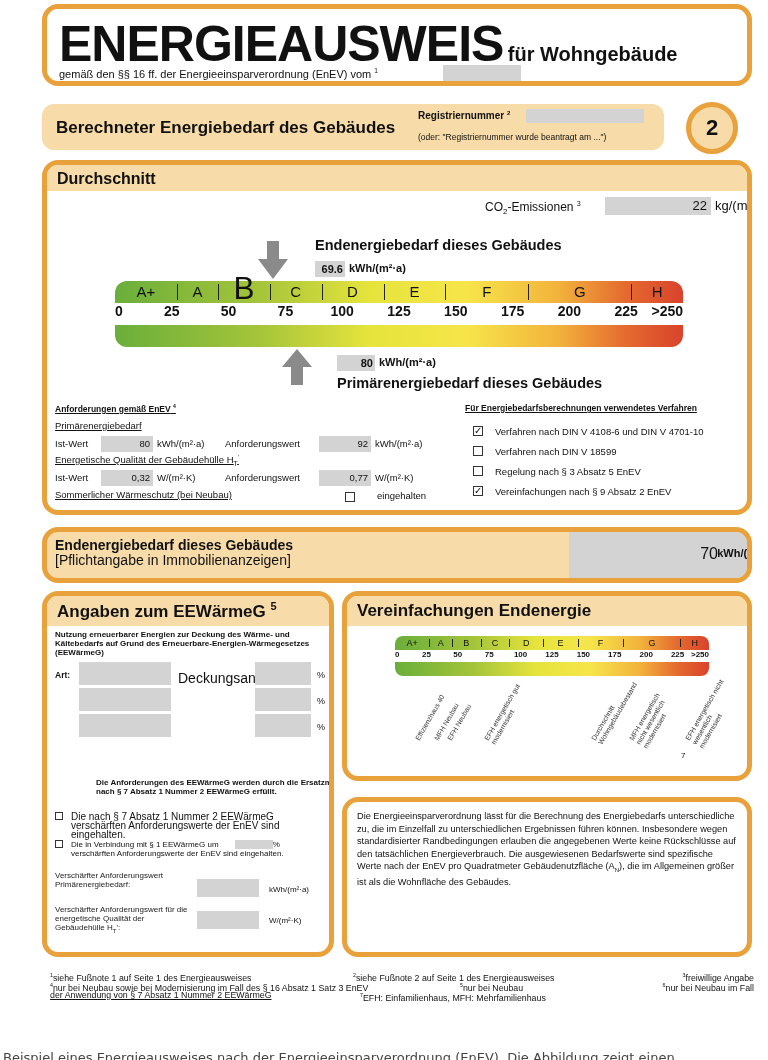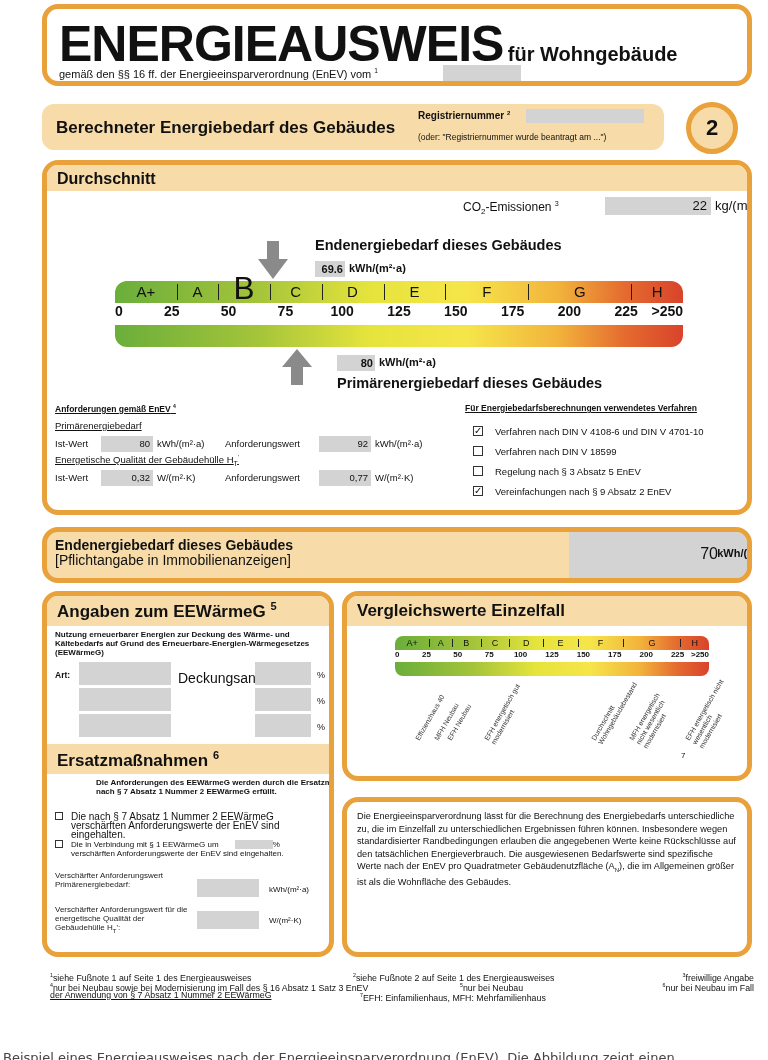--- a/index.html
+++ b/index.html
@@ -37,21 +37,21 @@
   <div class="abs gray" style="left:484px;top:5px;width:118px;height:14px;"><span></span></div>
   <div class="abs" style="left:376px;top:28px;font-size:8.5px;white-space:nowrap;">(oder: "Registriernummer wurde beantragt am ...")</div>
 </div>
 <div class="abs" style="left:686px;top:102px;width:52px;height:52px;border-radius:50%;border:5px solid #e9a23b;background:#f7dba9;text-align:center;line-height:42px;font-size:22px;font-weight:bold;">
   <span>2</span>
 </div>
 
 <div class="box" style="left:42px;top:160px;width:710px;height:355px;">
   <div class="head" style="height:26px;padding:5px 10px;font-size:16px;">Durchschnitt</div>
 
-  <div class="abs" style="left:416px;top:34px;font-size:12px;white-space:nowrap;">
+  <div class="abs" style="left:438px;top:34px;font-size:12px;white-space:nowrap;">
     <span>CO</span><sub style="font-size:8px;">2</sub><span>-Emissionen</span> <sup>3</sup>
   </div>
   <div class="abs gray" style="left:558px;top:32px;width:106px;height:18px;text-align:right;padding-right:4px;font-size:13px;line-height:18px;">
     <span>22</span>
   </div>
   <div class="abs" style="left:668px;top:33px;font-size:13px;white-space:nowrap;">kg/(m²·a)</div>
 
   <div class="abs" style="left:268px;top:72px;font-size:14.5px;font-weight:bold;white-space:nowrap;">Endenergiebedarf dieses Gebäudes</div>
   <div class="abs gray" style="left:268px;top:96px;width:30px;height:16px;text-align:right;padding-right:2px;font-size:11px;font-weight:bold;line-height:16px;"><span>69.6</span></div>
   <div class="abs" style="left:302px;top:97px;font-size:11px;font-weight:bold;white-space:nowrap;">kWh/(m²·a)</div>
@@ -116,20 +116,25 @@
     </div>
     <div style="text-decoration:underline;height:16px;"><span>Energetische Qualität der Gebäudehülle H</span><sub style="font-size:7px;">T</sub><sup>'</sup></div>
     <div style="position:relative;height:18px;">
       <span class="abs" style="left:0;top:2px;">Ist-Wert</span>
       <span class="abs gray" style="left:46px;top:0;width:52px;height:16px;text-align:right;padding-right:3px;line-height:16px;">0,32</span>
       <span class="abs" style="left:102px;top:2px;">W/(m²·K)</span>
       <span class="abs" style="left:170px;top:2px;">Anforderungswert</span>
       <span class="abs gray" style="left:264px;top:0;width:52px;height:16px;text-align:right;padding-right:3px;line-height:16px;">0,77</span>
       <span class="abs" style="left:320px;top:2px;">W/(m²·K)</span>
     </div>
+    <div style="position:relative;height:16px;">
+      <span class="abs" style="left:0;top:1px;text-decoration:underline;">Sommerlicher Wärmeschutz (bei Neubau)</span>
+      <span class="abs cb" style="left:290px;top:3px;"></span>
+      <span class="abs" style="left:322px;top:2px;">eingehalten</span>
+    </div>
   </div>
 
   <div class="abs" style="left:418px;top:238px;width:285px;font-size:9.5px;">
     <div style="font-weight:bold;font-size:8.5px;text-decoration:underline;margin-bottom:8px;">Für Energiebedarfsberechnungen verwendetes Verfahren</div>
     <div id="methods-list">
         <div style="height: 20px; display: flex; align-items: center;">
           <span class="cb" style="margin-left: 8px; margin-right: 12px;">✓</span>
           <span>Verfahren nach DIN V 4108-6 und DIN V 4701-10</span>
         </div>
         <div style="height: 20px; display: flex; align-items: center;">
@@ -159,21 +164,20 @@
   </div>
 </div>
 
 <div class="box" style="left:42px;top:591px;width:292px;height:366px;">
   <div class="head" style="height:30px;padding:4px 10px;font-size:17px;"><span>Angaben zum EEWärmeG</span> <sup style="font-size:11px;">5</sup></div>
   <div style="padding:4px 8px 0 8px;font-size:8px;font-weight:bold;line-height:9px;">Nutzung erneuerbarer Energien zur Deckung des Wärme- und Kältebedarfs auf Grund des Erneuerbare-Energien-Wärmegesetzes (EEWärmeG)</div>
   <div class="abs" style="left:8px;top:74px;font-size:8.5px;font-weight:bold;">Art:</div>
   <div class="abs" style="left:131px;top:74px;font-size:14px;font-weight:normal;">Deckungsanteil:</div>
   <div id="ee-rows"></div>
 
-  <div class="head abs" style="left:0;top:148px;width:100%;height:30px;padding:5px 10px;font-size:17px;"><span>Ersatzmaßnahmen</span> <sup style="font-size:11px;">6</sup></div>
   <div class="abs" style="left:8px;top:182px;width:272px;font-size:8px;font-weight:bold;line-height:9px;margin-left:41px;">Die Anforderungen des EEWärmeG werden durch die Ersatzmaßnahme nach § 7 Absatz 1 Nummer 2 EEWärmeG erfüllt.</div>
   <div class="abs" style="left:8px;top:216px;width:272px;font-size:10px;line-height:9px;">
     <span class="cb" style="width:8px;height:8px;position:absolute;left:0;top:0;"></span>
     <div style="margin-left:16px;">Die nach § 7 Absatz 1 Nummer 2 EEWärmeG verschärften Anforderungswerte der EnEV sind eingehalten.</div>
   </div>
   <div class="abs" style="left:8px;top:244px;width:272px;font-size:8px;line-height:9px;">
     <span class="cb" style="width:8px;height:8px;position:absolute;left:0;top:0;"></span>
     <div style="margin-left:16px;position:relative;">
       <span>Die in Verbindung mit § 1 EEWärmeG um</span>
       <span class="gray" style="display:inline-block;width:38px;height:9px;margin-left:14px;vertical-align:middle;"><span></span></span><span>%</span><br>
@@ -191,21 +195,21 @@
     <div class="abs" style="left: 270px; top: 74px; font-size: 9px;">%</div>
     <div class="abs gray" style="left: 32px; top: 92px; width: 92px; height: 23px;"></div>
     <div class="abs gray" style="left: 208px; top: 92px; width: 56px; height: 23px;"></div>
     <div class="abs" style="left: 270px; top: 100px; font-size: 9px;">%</div>
     <div class="abs gray" style="left: 32px; top: 118px; width: 92px; height: 23px;"></div>
     <div class="abs gray" style="left: 208px; top: 118px; width: 56px; height: 23px;"></div>
     <div class="abs" style="left: 270px; top: 126px; font-size: 9px;">%</div>
   </div>
 
 <div class="box" style="left:342px;top:591px;width:410px;height:190px;">
-  <div class="head" style="height:30px;padding:5px 10px;font-size:17px;">Vergleichswerte Einzelfall</div>
+  <div class="head" style="height:30px;padding:5px 10px;font-size:17px;">Vereinfachungen Endenergie</div>
   <div id="vg-top" class="scale-bar grad" style="left:48px;top:40px;width:314px;height:14px;border-radius:8px 8px 0 0;">
       <span style="position: absolute; left: 17.1273px; top: 0px; transform: translateX(-50%); font-size: 9px; line-height: 14px; color: rgb(17, 17, 17);">A+</span>
       <span style="position: absolute; left: 45.6727px; top: 0px; transform: translateX(-50%); font-size: 9px; line-height: 14px; color: rgb(17, 17, 17);">A</span>
       <span style="position: absolute; left: 34.2545px; top: 3px; width: 1px; height: 8px; background: rgb(34, 34, 34);"></span>
       <span style="position: absolute; left: 71.3636px; top: 0px; transform: translateX(-50%); font-size: 9px; line-height: 14px; color: rgb(17, 17, 17);">B</span>
       <span style="position: absolute; left: 57.0909px; top: 3px; width: 1px; height: 8px; background: rgb(34, 34, 34);"></span>
       <span style="position: absolute; left: 99.9091px; top: 0px; transform: translateX(-50%); font-size: 9px; line-height: 14px; color: rgb(17, 17, 17);">C</span>
       <span style="position: absolute; left: 85.6364px; top: 3px; width: 1px; height: 8px; background: rgb(34, 34, 34);"></span>
       <span style="position: absolute; left: 131.309px; top: 0px; transform: translateX(-50%); font-size: 9px; line-height: 14px; color: rgb(17, 17, 17);">D</span>
       <span style="position: absolute; left: 114.182px; top: 3px; width: 1px; height: 8px; background: rgb(34, 34, 34);"></span>

